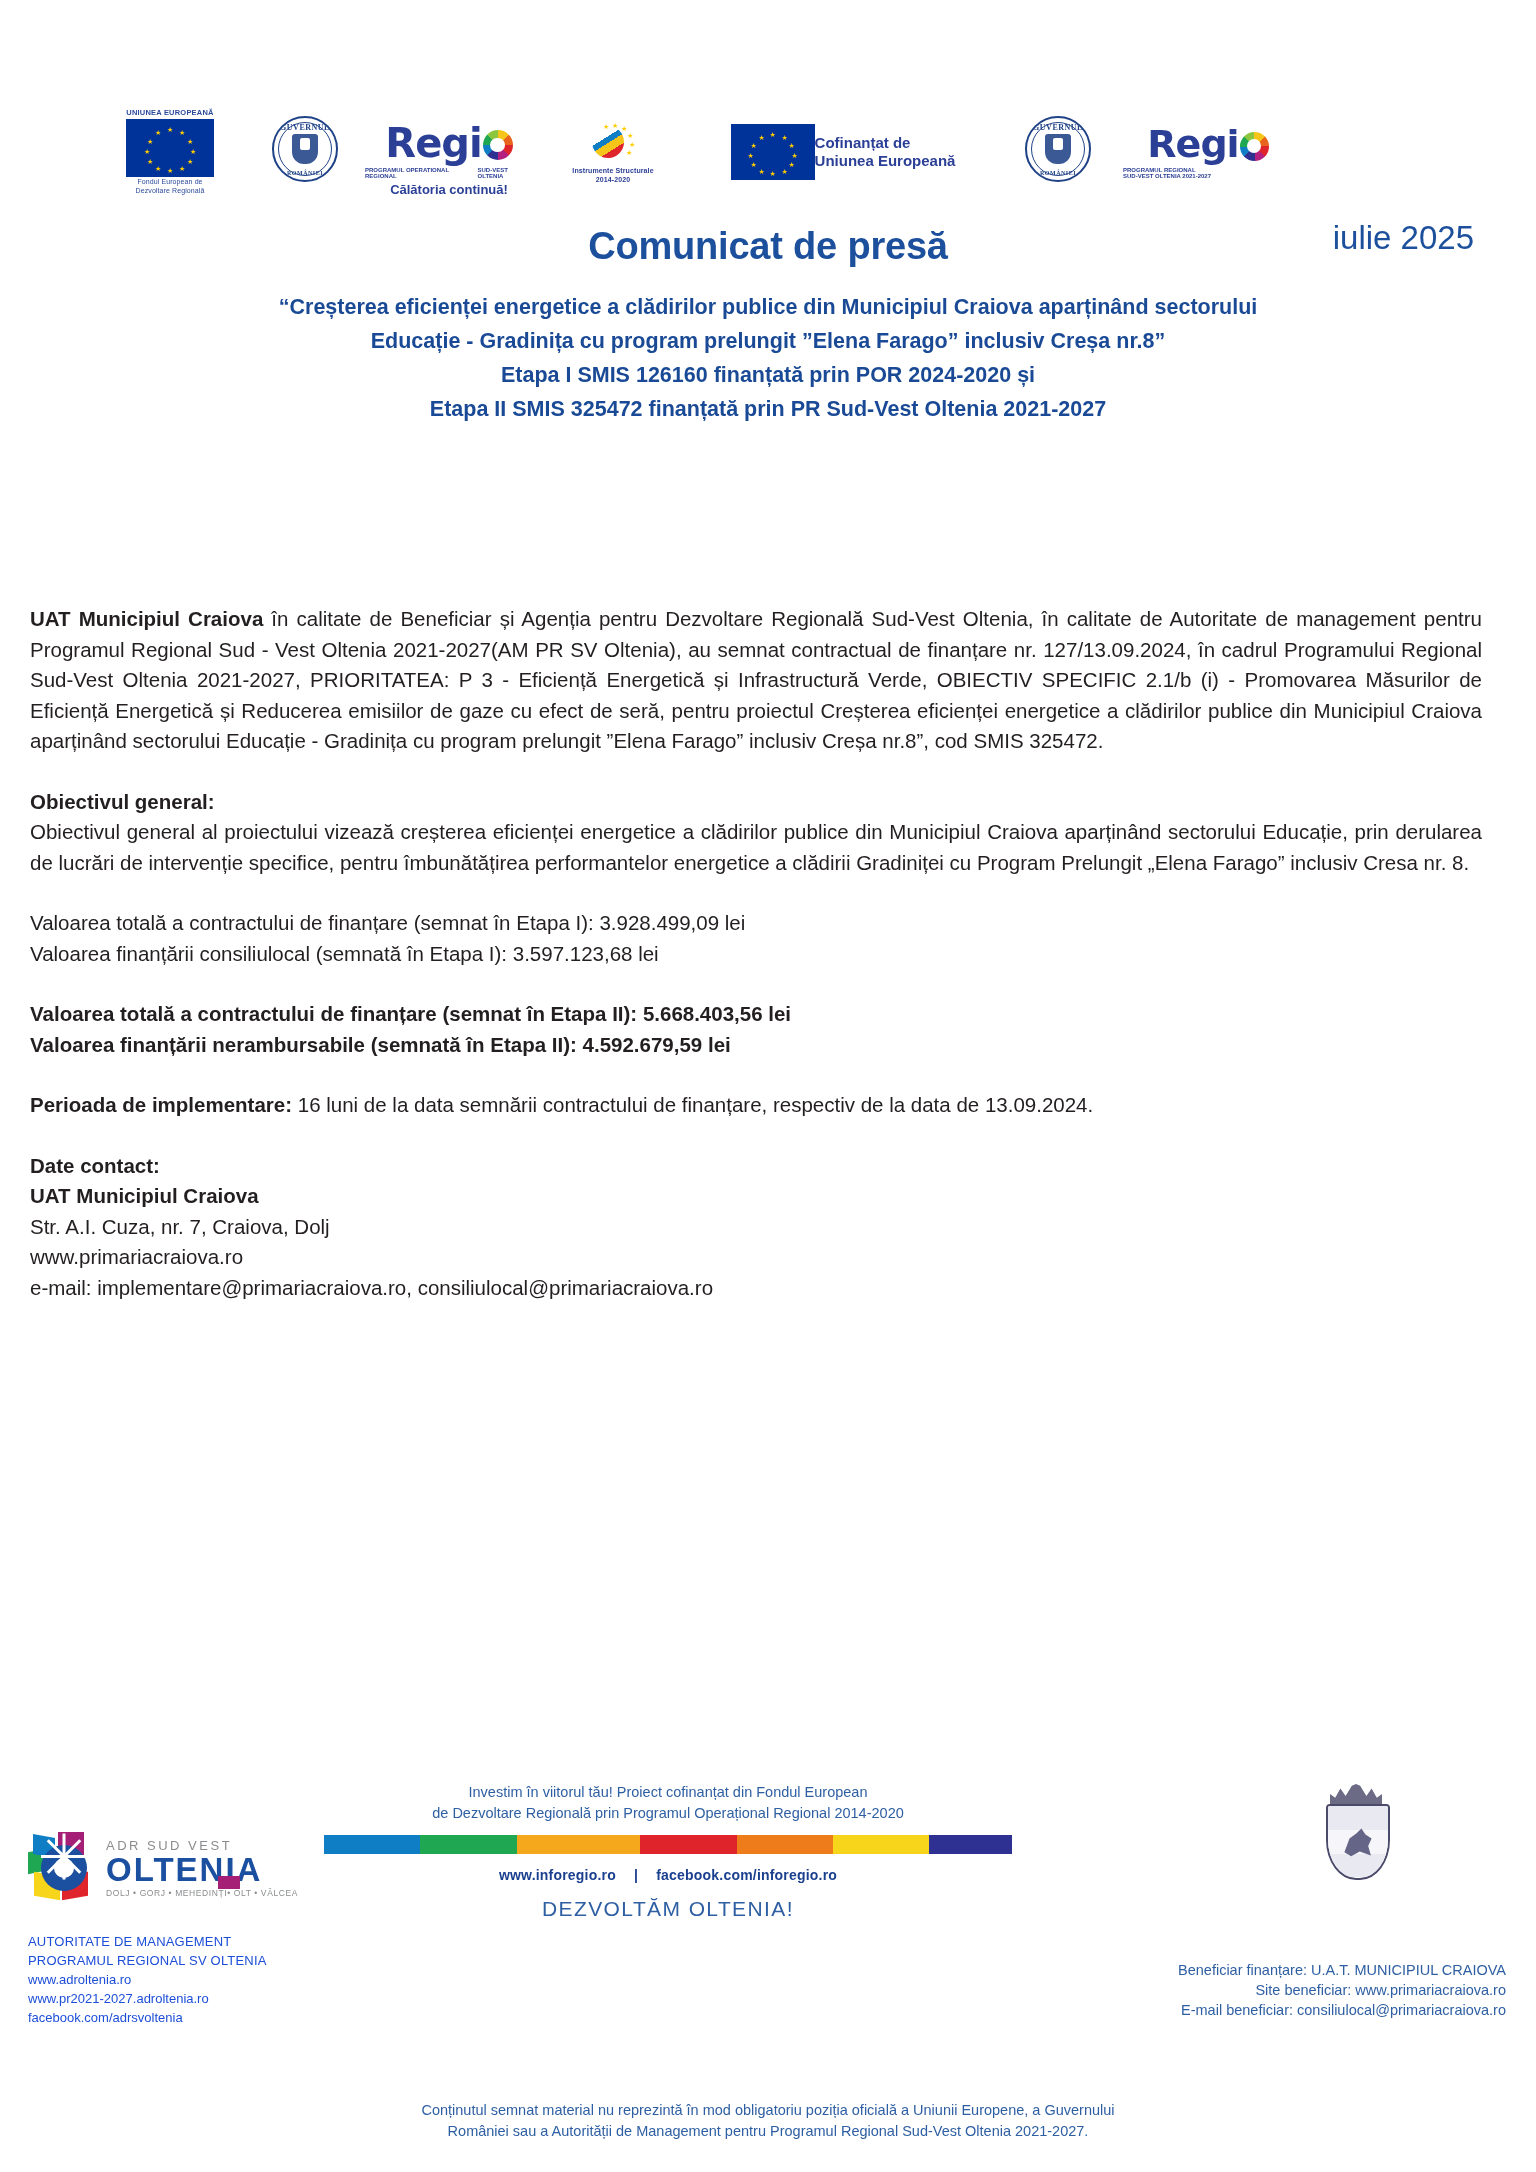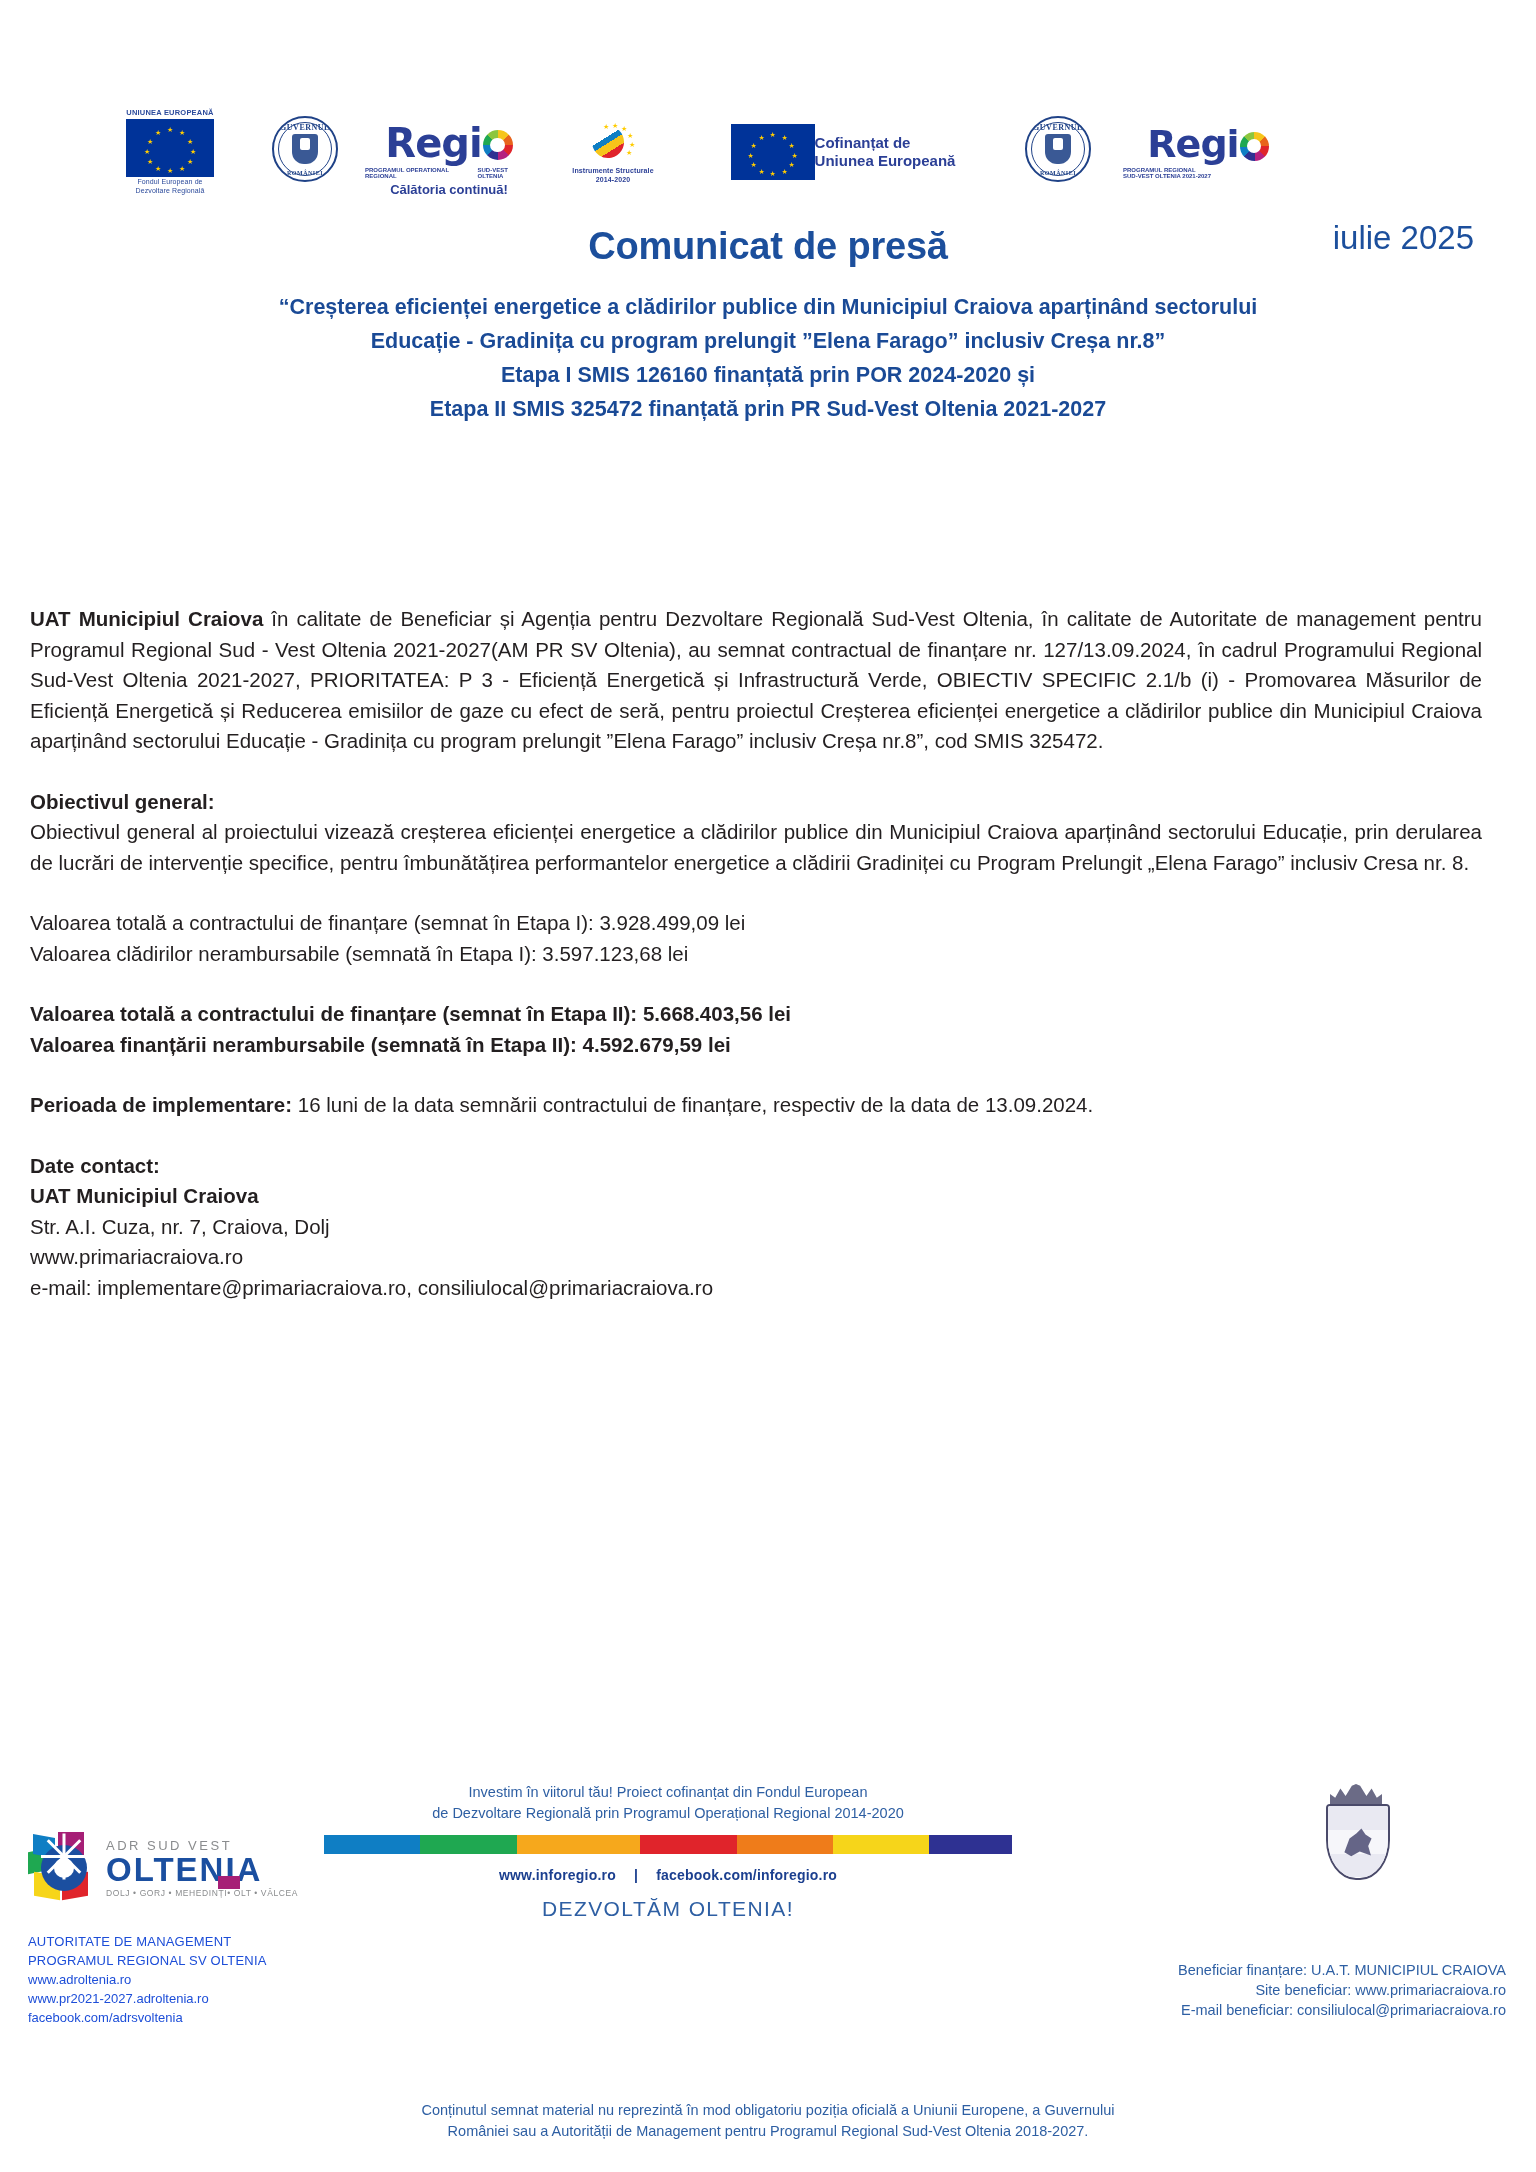--- a/index.html
+++ b/index.html
@@ -582,21 +582,21 @@
     <p class="para"><span class="bold">UAT Municipiul Craiova</span><span> în calitate de Beneficiar și Agenția pentru Dezvoltare Regională Sud-Vest Oltenia, în calitate de Autoritate de management pentru Programul Regional Sud - Vest Oltenia 2021-2027(AM PR SV Oltenia), au semnat contractual de finanțare nr. 127/13.09.2024, în cadrul Programului Regional Sud-Vest Oltenia 2021-2027, PRIORITATEA: P 3 - Eficiență Energetică și Infrastructură Verde, OBIECTIV SPECIFIC 2.1/b (i) - Promovarea Măsurilor de Eficiență Energetică și Reducerea emisiilor de gaze cu efect de seră, pentru proiectul Creșterea eficienței energetice a clădirilor publice din Municipiul Craiova aparținând sectorului Educație - Gradinița cu program prelungit ”Elena Farago” inclusiv Creșa nr.8”, cod SMIS 325472.</span></p>
 
     <div class="spacer-md"></div>
 
     <p class="section-head">Obiectivul general:</p>
     <p class="para">Obiectivul general al proiectului vizează creșterea eficienței energetice a clădirilor publice din Municipiul Craiova aparținând sectorului Educație, prin derularea de lucrări de intervenție specifice, pentru îmbunătățirea performantelor energetice a clădirii Gradiniței cu Program Prelungit „Elena Farago” inclusiv Cresa nr. 8.</p>
 
     <div class="spacer-md"></div>
 
     <p class="money-line">Valoarea totală a contractului de finanțare (semnat în Etapa I): 3.928.499,09 lei</p>
-    <p class="money-line">Valoarea clădirilor nerambursabile (semnată în Etapa I): 3.597.123,68 lei</p>
+    <p class="money-line">Valoarea finanțării consiliulocal (semnată în Etapa I): 3.597.123,68 lei</p>
 
     <div class="spacer-md"></div>
 
     <p class="money-line strong">Valoarea totală a contractului de finanțare (semnat în Etapa II): 5.668.403,56 lei</p>
     <p class="money-line strong">Valoarea finanțării nerambursabile (semnată în Etapa II): 4.592.679,59 lei</p>
 
     <div class="spacer-md"></div>
 
     <p class="para"><span class="bold">Perioada de implementare:</span><span> 16 luni de la data semnării contractului de finanțare, respectiv de la data de 13.09.2024.</span></p>
 
@@ -680,17 +680,17 @@
     </div>
 
     <div class="benef-text">
       <div>Beneficiar finanțare: U.A.T. MUNICIPIUL CRAIOVA</div>
       <div>Site beneficiar: www.primariacraiova.ro</div>
       <div>E-mail beneficiar: consiliulocal@primariacraiova.ro</div>
     </div>
 
     <div class="disclaimer">
       <div>Conținutul semnat material nu reprezintă în mod obligatoriu poziția oficială a Uniunii Europene, a Guvernului</div>
-      <div>României sau a Autorității de Management pentru Programul Regional Sud-Vest Oltenia 2018-2027.</div>
+      <div>României sau a Autorității de Management pentru Programul Regional Sud-Vest Oltenia 2021-2027.</div>
     </div>
   </div>
 
 </div>
 
 </body></html>

